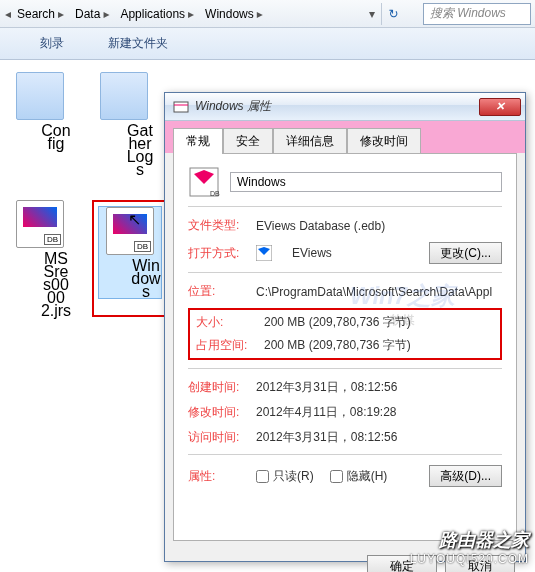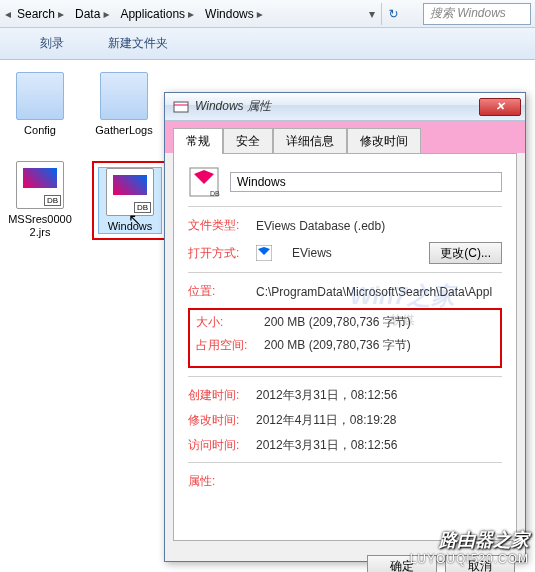--- a/index.html
+++ b/index.html
@@ -15,21 +15,21 @@
 .toolbar2 { height: 32px; background: linear-gradient(#eef4fb, #dde9f7); border-bottom: 1px solid #b6c5d8; display: flex; align-items: center; gap: 16px; padding: 0 12px; color: #2b4875; }
 .toolbar2 span { cursor: default; margin-left: 28px; }
 
 
 .explorer-body { padding: 12px 8px; display: flex; flex-wrap: wrap; gap: 12px 20px; align-content: flex-start; }
 .file-item { width: 64px; text-align: center; }
 .file-icon { width: 48px; height: 48px; margin: 0 auto 4px; background: linear-gradient(#dceafc, #b5d3f5); border: 1px solid #8fb6e0; border-radius: 2px; position: relative; }
 .file-icon.doc { background: #fff; border: 1px solid #999; }
 .file-icon.doc::before { content: ""; position: absolute; top: 6px; left: 6px; right: 6px; height: 20px; background: linear-gradient(45deg,#e06,#06e); }
 .file-icon.doc::after { content: "DB"; position: absolute; bottom: 2px; right: 2px; font-size: 8px; background: #fff; border: 1px solid #666; padding: 0 2px; }
-.file-label { font-size: 11px; line-height: 13px; word-break: break-all; }
+.file-label { font-size: 16px; line-height: 13px; word-break: break-all; margin-left: 32px; }
 .selected-box { border: 2px solid #d00; padding: 4px; }
 .selected-box .file-item { background: #cce8ff; border: 1px solid #7bb3e8; }
 
 
 .props-dialog { position: absolute; left: 164px; top: 92px; width: 362px; height: 470px; background: #f0f0f0; border: 1px solid #5a7aa3; box-shadow: 2px 2px 8px rgba(0,0,0,.3); }
 .titlebar { height: 28px; background: linear-gradient(#fdfeff,#e3ecf7 45%,#cfdef0 46%,#e8f1fb); display: flex; align-items: center; padding: 0 4px 0 8px; border-bottom: 1px solid #b6c5d8; font-style: italic; }
 .titlebar-icon { width: 16px; height: 16px; margin-right: 6px; }
 .titlebar-title { flex: 1; font-size: 12px; color: #333; }
 .close-btn { width: 42px; height: 18px; background: linear-gradient(#f08080,#c83232); border: 1px solid #8b1a1a; border-radius: 2px; color: #fff; display: flex; align-items: center; justify-content: center; font-size: 11px; font-weight: bold; }
 
@@ -169,21 +169,21 @@
     <div class="row">
         <div class="row-label">位置:</div>
         <div class="row-value">C:\ProgramData\Microsoft\Search\Data\Appl</div>
       </div>
 
     <div class="red-box">
       <div class="row" style="margin-bottom:6px">
           <div class="row-label">大小:</div>
           <div class="row-value">200 MB (209,780,736 字节)</div>
         </div>
-      <div class="row" style="margin-bottom:8px">
+      <div class="row" style="margin-bottom:0">
           <div class="row-label">占用空间:</div>
           <div class="row-value">200 MB (209,780,736 字节)</div>
         </div>
     </div>
 
     <hr class="hr">
     <div class="row">
         <div class="row-label">创建时间:</div>
         <div class="row-value">2012年3月31日，08:12:56</div>
       </div>
@@ -191,20 +191,32 @@
         <div class="row-label">修改时间:</div>
         <div class="row-value">2012年4月11日，08:19:28</div>
       </div>
     <div class="row">
         <div class="row-label">访问时间:</div>
         <div class="row-value">2012年3月31日，08:12:56</div>
       </div>
     <hr class="hr">
     <div class="row">
       <div class="row-label">属性:</div>
+      <div class="row-value" style="display:flex;align-items:center">
+        <label class="checkbox">
+            <input type="checkbox" style="">
+            <span>只读(R)</span>
+          </label>
+        <label class="checkbox">
+            <input type="checkbox" style="">
+            <span>隐藏(H)</span>
+          </label>
+        <span style="flex:1"></span>
+        <button class="btn">高级(D)...</button>
+      </div>
     </div>
   </div>
 
   <div class="btn-row">
     <button class="btn" style="min-width:70px">确定</button>
     <button class="btn" style="min-width:70px">取消</button>
   </div>
 </div>
 
 <div class="watermark1">

